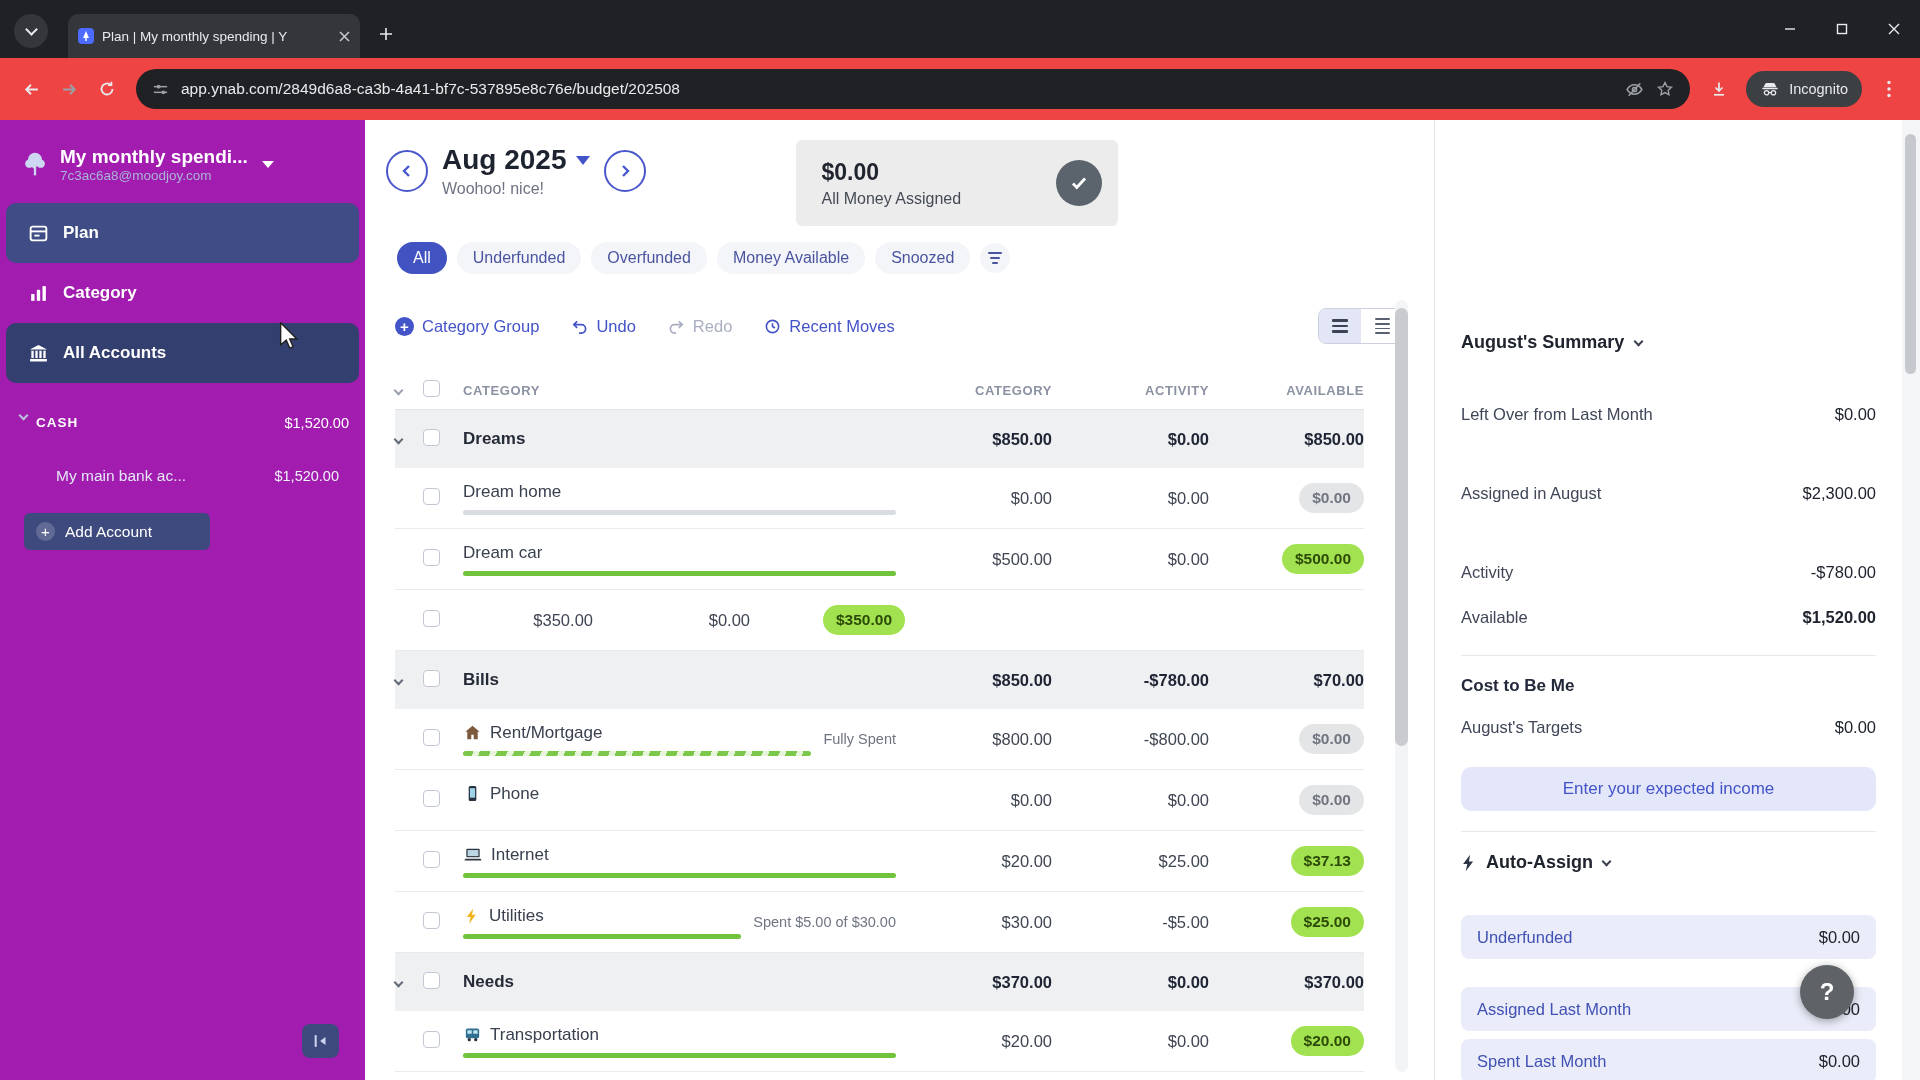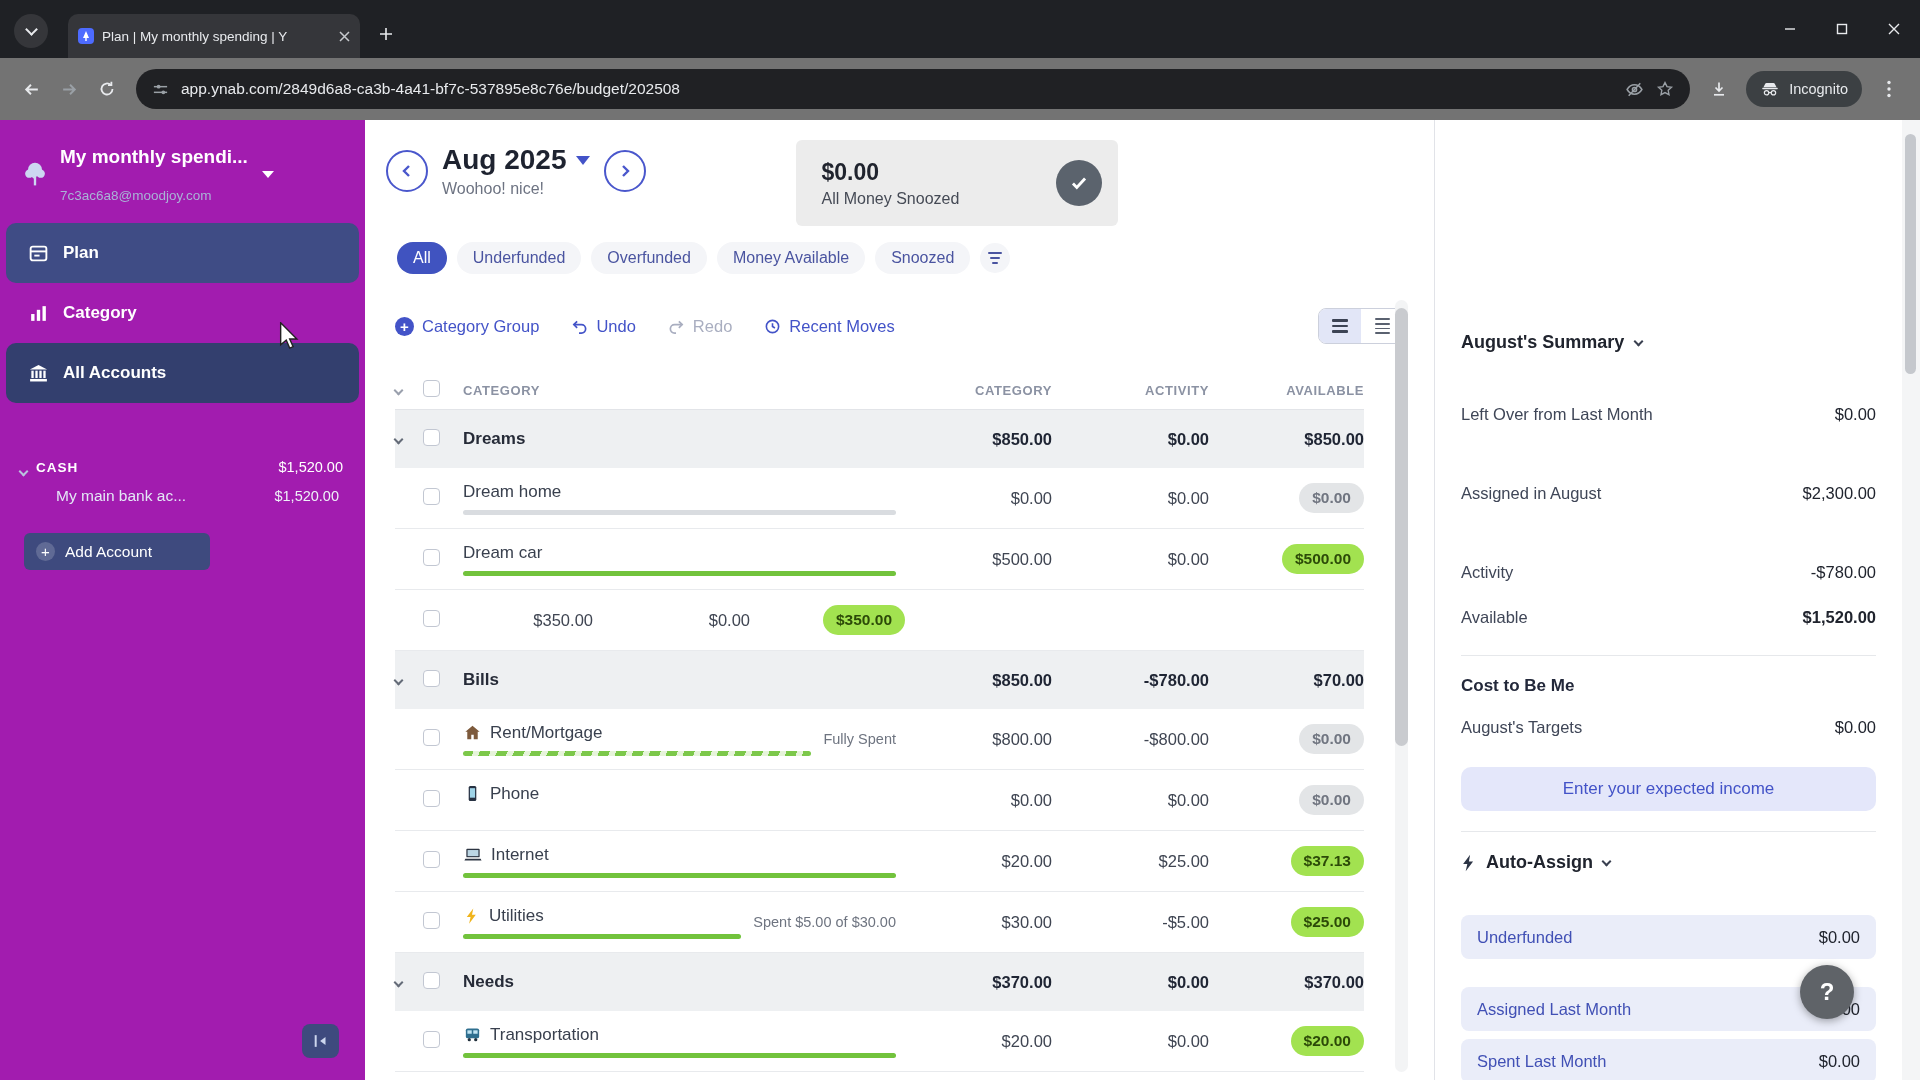--- a/index.html
+++ b/index.html
@@ -17,44 +17,44 @@
   .tab { width:292px; height:44px; background:#35363a; border-radius:10px 10px 0 0; margin-left:20px;
     display:flex; align-items:center; padding:0 10px; color:#e8eaed; font-size:13.5px; }
   .favicon { width:16px; height:16px; border-radius:4px; background:#4d6bff; position:relative; flex:none; }
   .favicon::after { content:""; position:absolute; left:5px; top:3px; width:6px; height:10px;
     background:#fff; clip-path:polygon(50% 0,100% 70%,62% 70%,62% 100%,38% 100%,38% 70%,0 70%); }
   .tab-title { flex:1; margin:0 8px; white-space:nowrap; overflow:hidden; text-overflow:ellipsis; }
   .icon-btn { display:flex; align-items:center; justify-content:center; flex:none; }
   .newtab { width:32px; height:32px; margin:0 0 8px 10px; color:#e8eaed; }
   .win-controls { margin-left:auto; display:flex; align-self:flex-start; height:100%; }
   .win-btn { width:52px; height:100%; display:flex; align-items:center; justify-content:center; }
-  .toolbar { height:62px; background:#737373; display:flex; align-items:center; padding:0 12px; }
+  .toolbar { height:62px; background:#ef4444; display:flex; align-items:center; padding:0 12px; }
   .nav-btn { width:38px; height:38px; border-radius:50%; }
   .omnibox { flex:1; height:40px; background:#202124; border-radius:20px; margin:0 10px;
     display:flex; align-items:center; padding:0 16px; gap:12px; }
   .url { flex:1; color:#e8eaed; font-size:15.5px; white-space:nowrap; overflow:hidden; }
   .incognito-badge { height:36px; border-radius:18px; background:#3c4043; padding:0 14px; margin:0 8px;
     display:flex; align-items:center; gap:9px; color:#e8eaed; font-size:14.5px; }
 
   
   .app { display:flex; height:960px; }
 
   
   .sidebar { width:365px; background:#a21caf; color:#fff; position:relative; flex:none; }
   .budget-switch { display:flex; align-items:center; gap:12px; padding:26px 20px 20px 22px; cursor:default; }
   .budget-meta { min-width:0; }
   .budget-name { font-size:19px; font-weight:700; white-space:nowrap; overflow:hidden; }
-  .budget-email { font-size:13.5px; color:#a9b4d6; margin-top:20px; }
+  .budget-email { font-size:13.5px; color:#a9b4d6; margin-top:0; }
   .caret-down { width:0; height:0; border-left:6px solid transparent; border-right:6px solid transparent;
     border-top:7px solid #fff; margin-left:2px; flex:none; }
   .nav-item { height:60px; margin:0 6px; border-radius:10px; display:flex; align-items:center;
     gap:14px; padding-left:22px; font-size:17px; font-weight:600; cursor:pointer; }
   .nav-item.active { background:#3f4c85; }
   .nav-item.hover { background:#333f6e; }
-  .cash-row { margin-top:32px; padding:0 22px 0 20px; height:40px; display:flex; align-items:flex-end; gap:9px; }
+  .cash-row { margin-top:32px; padding:0 16px 0 20px; height:40px; display:flex; align-items:flex-start; gap:9px; }
   .cash-label { font-size:13.5px; font-weight:700; letter-spacing:1px; }
   .cash-total { margin-left:auto; font-size:14.5px; }
   .account-row { padding:0 26px 0 56px; height:42px; display:flex; align-items:center; }
   .account-name { font-size:15.5px; color:#e3e8f6; white-space:nowrap; overflow:hidden; }
   .account-amount { margin-left:auto; font-size:14.5px; color:#eef1f8; }
   .add-account { margin:16px 0 0 24px; width:186px; height:37px; background:#3e4a7e; border:0; border-radius:6px;
     color:#fff; font-size:15.5px; font-family:inherit; display:flex; align-items:center; gap:10px;
     padding-left:12px; cursor:pointer; }
   .plus-bubble { width:19px; height:19px; border-radius:50%; background:rgba(255,255,255,.18);
     display:flex; align-items:center; justify-content:center; font-size:15px; }
@@ -356,21 +356,21 @@
         <div class="month-sub">Woohoo! nice!</div>
       </div>
       <div class="circle-nav">
         <svg width="14" height="14" viewBox="0 0 14 14">
             <path d="M5 2l5 5-5 5" fill="none" stroke="#4a57cc" stroke-width="2.4"></path>
           </svg>
       </div>
       <div class="banner">
         <div>
           <div class="banner-amount">$0.00</div>
-          <div class="banner-label">All Money Snoozed</div>
+          <div class="banner-label">All Money Assigned</div>
         </div>
         <div class="banner-check">
           <svg width="22" height="22" viewBox="0 0 20 20">
               <path d="M4.5 10.5l3.5 3.5 7.5-8" fill="none" stroke="#fff" stroke-width="2.6"></path>
             </svg>
         </div>
       </div>
     </div>
 
     <div class="filters">

